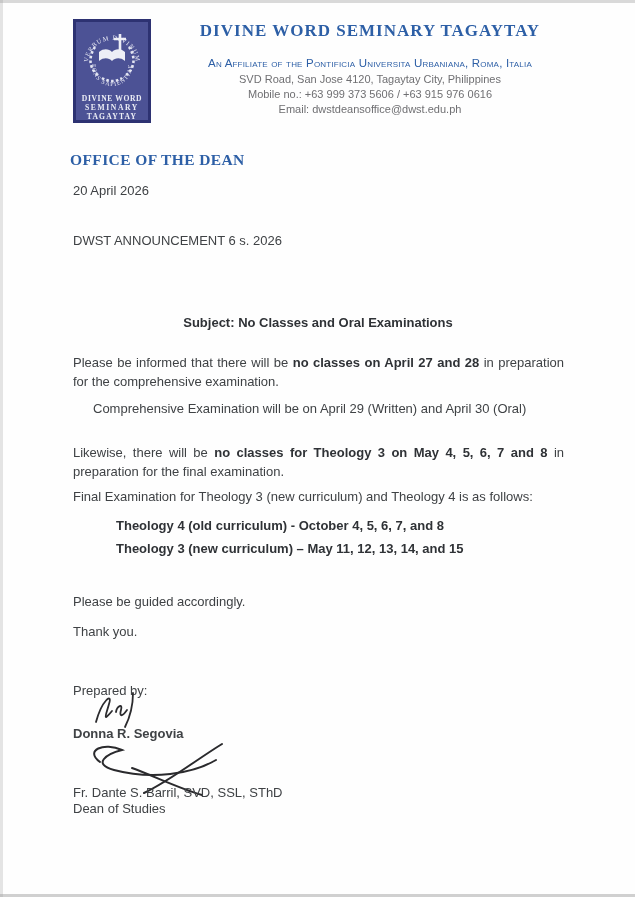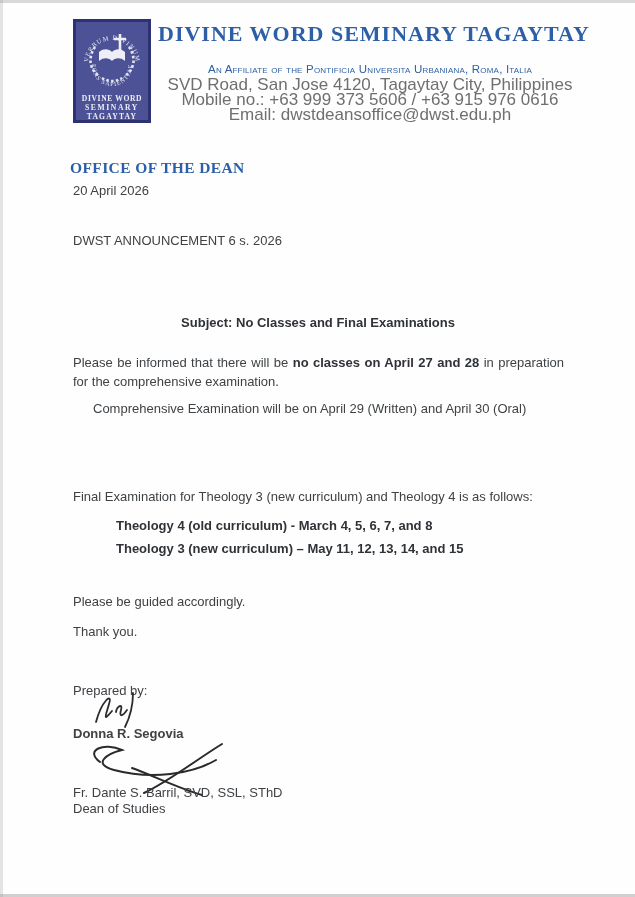--- a/index.html
+++ b/index.html
@@ -18,32 +18,32 @@
     font-size:13px;overflow:hidden;
     box-shadow: inset 0 3px 0 rgba(150,150,150,.35),
                 inset 3px 0 0 rgba(160,160,160,.28),
                 inset 0 -3px 0 rgba(140,140,140,.40);
   }
   .abs{position:absolute;}
   
   .seal-wrap{left:73px;top:19px;width:78px;height:104px;}
   .header-text{left:158px;top:21px;width:424px;text-align:center;}
   .org-title{
-    font-family:"Liberation Serif", serif;font-weight:bold;font-size:22px;
+    font-family:"Liberation Serif", serif;font-weight:bold;font-size:17px;
     letter-spacing:1px;color:var(--blue);white-space:nowrap;
   }
   .org-affil{
     font-variant:small-caps;font-size:11.5px;color:var(--blue);
     letter-spacing:.2px;margin-top:16px;white-space:nowrap;
   }
-  .org-contact{font-size:17px;color:#6f6f72;line-height:14.8px;margin-top:3px;}
+  .org-contact{font-size:11px;color:#6f6f72;line-height:14.8px;margin-top:3px;}
   
   .office-heading{
     left:70px;top:151px;font-family:"Liberation Serif", serif;font-weight:bold;
-    font-size:15.5px;letter-spacing:.4px;color:var(--blue);margin-top:8px;
+    font-size:15.5px;letter-spacing:.4px;color:var(--blue);
   }
   .line{white-space:nowrap;}
   .l-date{left:73px;top:183px;}
   .l-ann{left:73px;top:233px;}
   .l-to{left:73px;top:271px;}
   .l-subject{left:72px;top:315px;width:492px;text-align:center;font-weight:bold;color:var(--bold);}
   .para{line-height:18.5px;text-align:justify;text-align-last:left;width:491px;}
   .p1{left:73px;top:354px;}
   .l-comp{left:93px;top:401px;}
   .p2{left:73px;top:444px;}
@@ -108,30 +108,31 @@
     </div>
   </div>
 
   <div class="abs office-heading">OFFICE OF THE DEAN</div>
 
   <div class="abs line l-date">20 April 2026</div>
 
   <div class="abs line l-ann">DWST ANNOUNCEMENT 6 s. 2026</div>
 
 
-  <div class="abs l-subject">Subject: No Classes and Final Examinations</div>
+  <div class="abs l-subject">Subject: No Classes and Oral Examinations</div>
 
   <div class="abs para p1"><span>Please be informed that there will be </span><b>no classes on April 27 and 28</b><span> in preparation for the comprehensive examination.</span></div>
 
   <div class="abs line l-comp">Comprehensive Examination will be on April 29 (Written) and April 30 (Oral)</div>
 
+  <div class="abs para p2"><span>Likewise, there will be </span><b>no classes for Theology 3 on May 4, 5, 6, 7 and 8</b><span> in preparation for the final examination.</span></div>
 
   <div class="abs line l-final">Final Examination for Theology 3 (new curriculum) and Theology 4 is as follows:</div>
 
-  <div class="abs line sched l-s1">Theology 4 (old curriculum) - March 4, 5, 6, 7, and 8</div>
+  <div class="abs line sched l-s1">Theology 4 (old curriculum) - October 4, 5, 6, 7, and 8</div>
 
   <div class="abs line sched l-s2">Theology 3 (new curriculum) – May 11, 12, 13, 14, and 15</div>
 
   <div class="abs line l-guided">Please be guided accordingly.</div>
 
   <div class="abs line l-thanks">Thank you.</div>
 
   <div class="abs line l-prep">Prepared by:</div>
 
   <div class="abs sig1">

